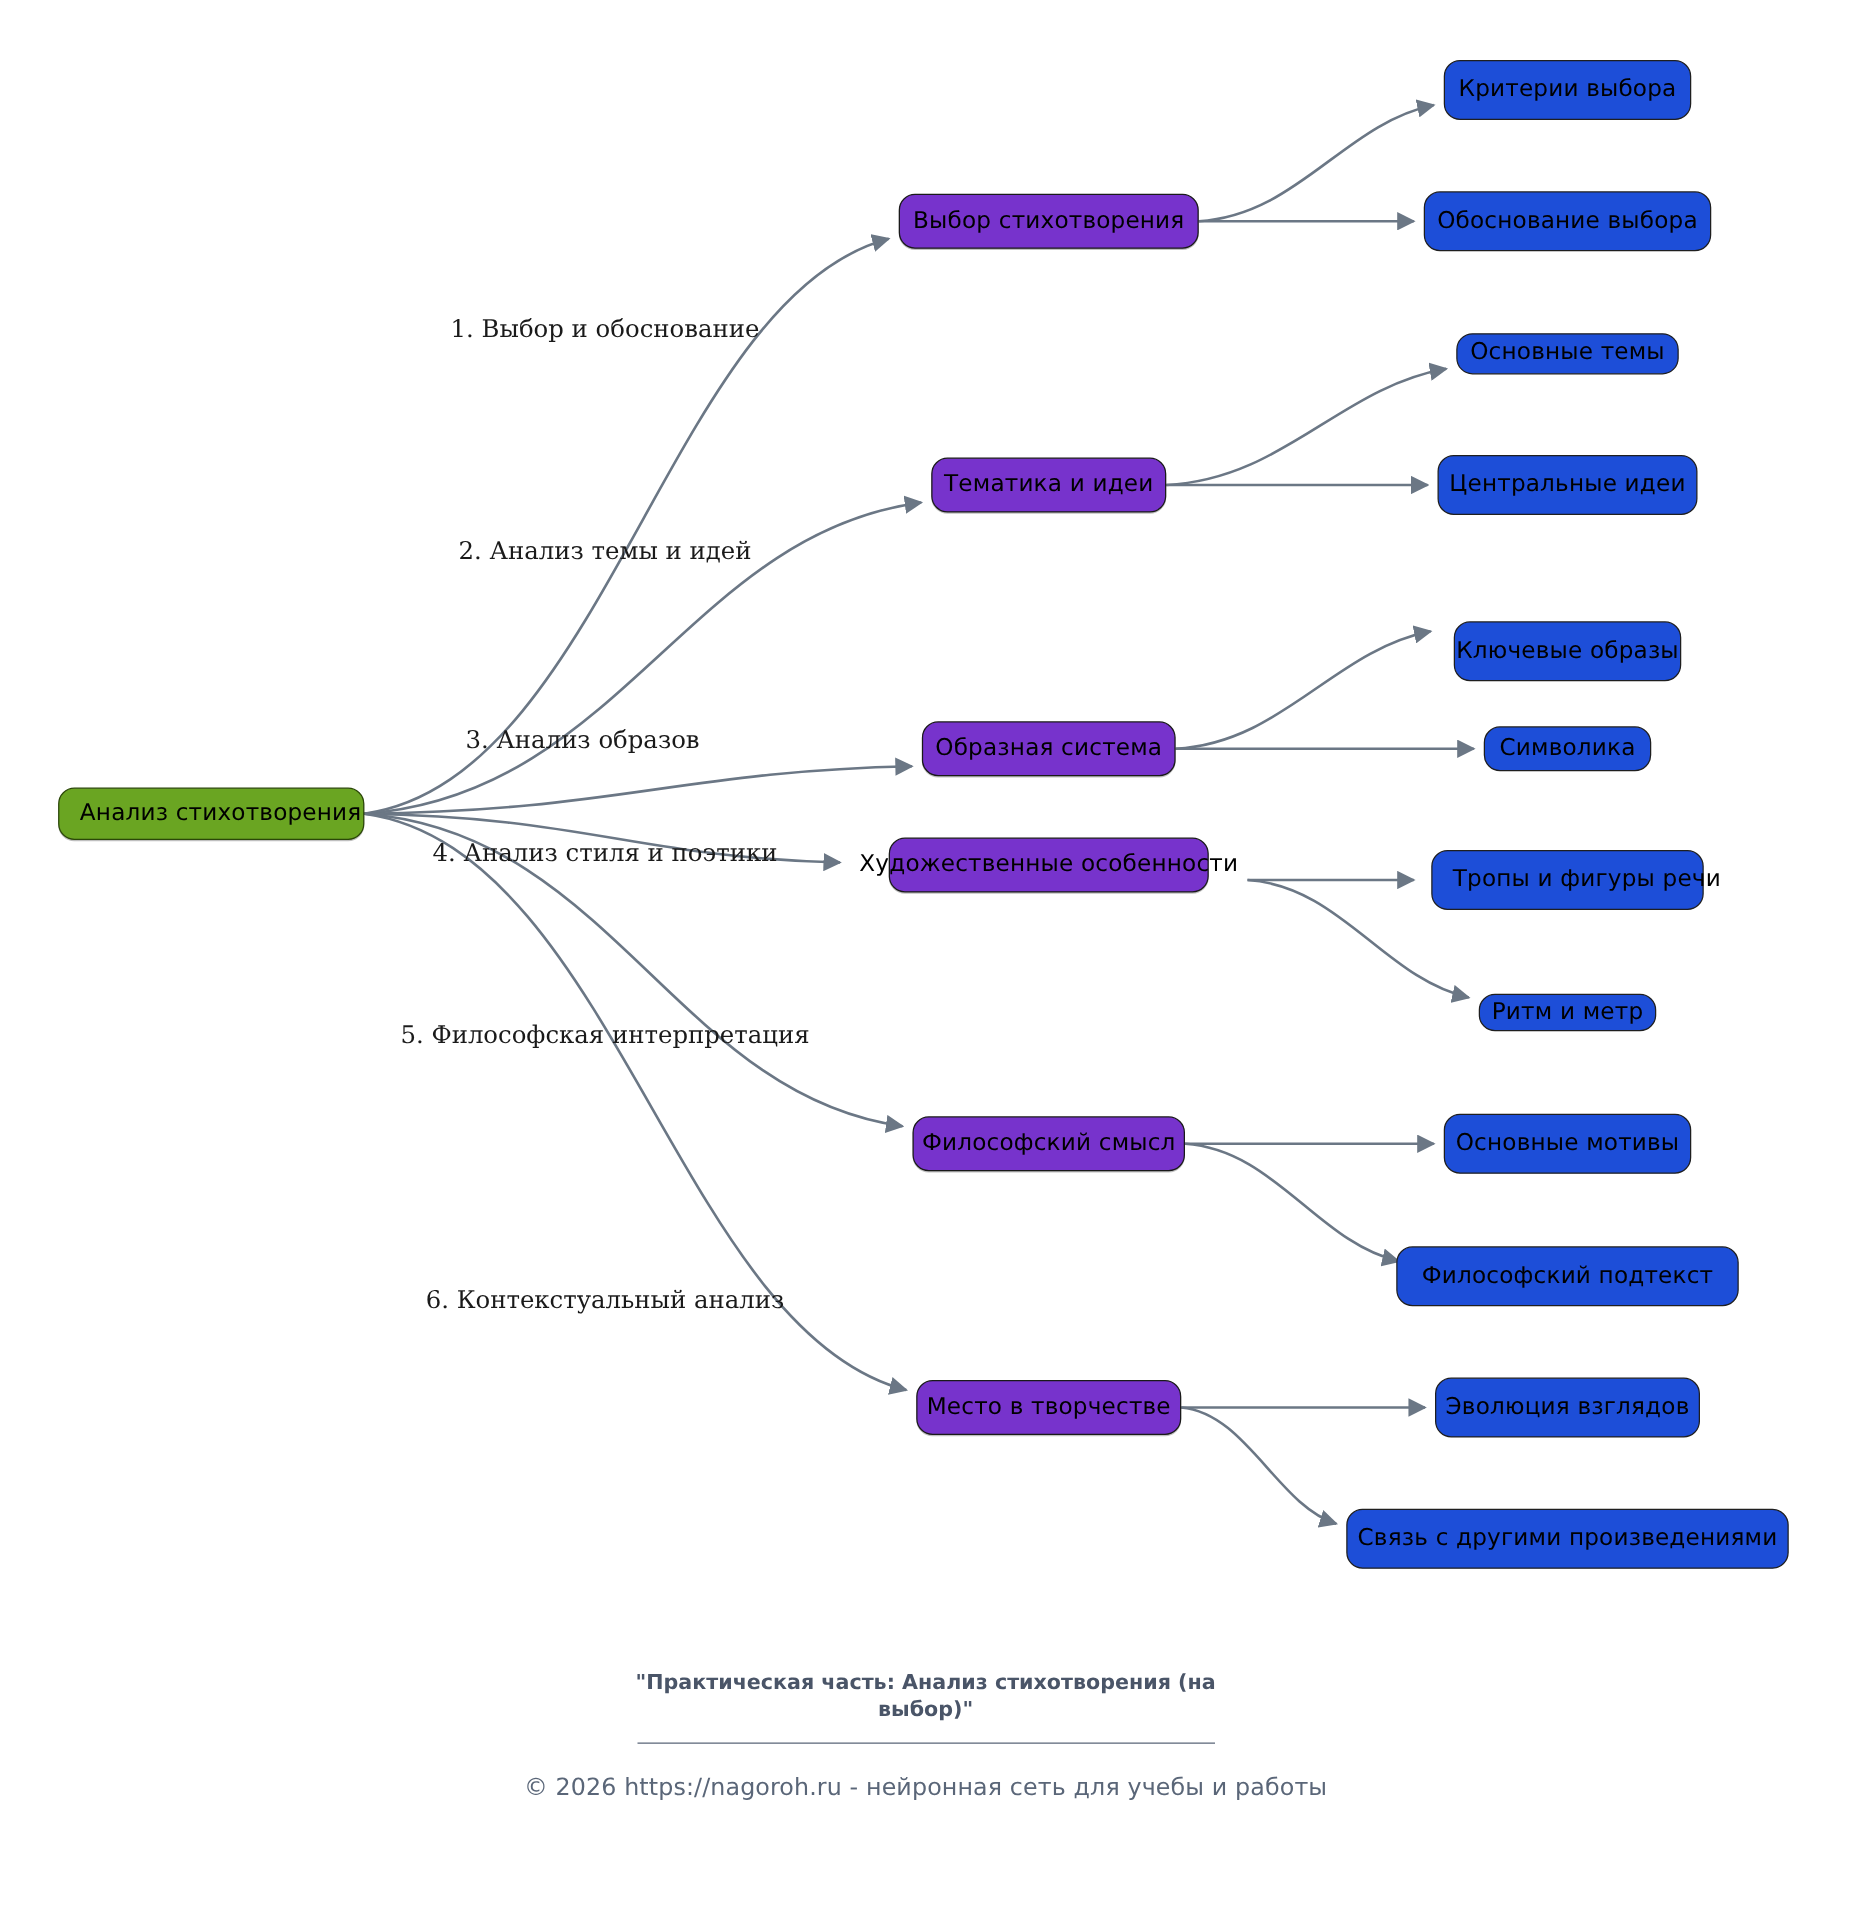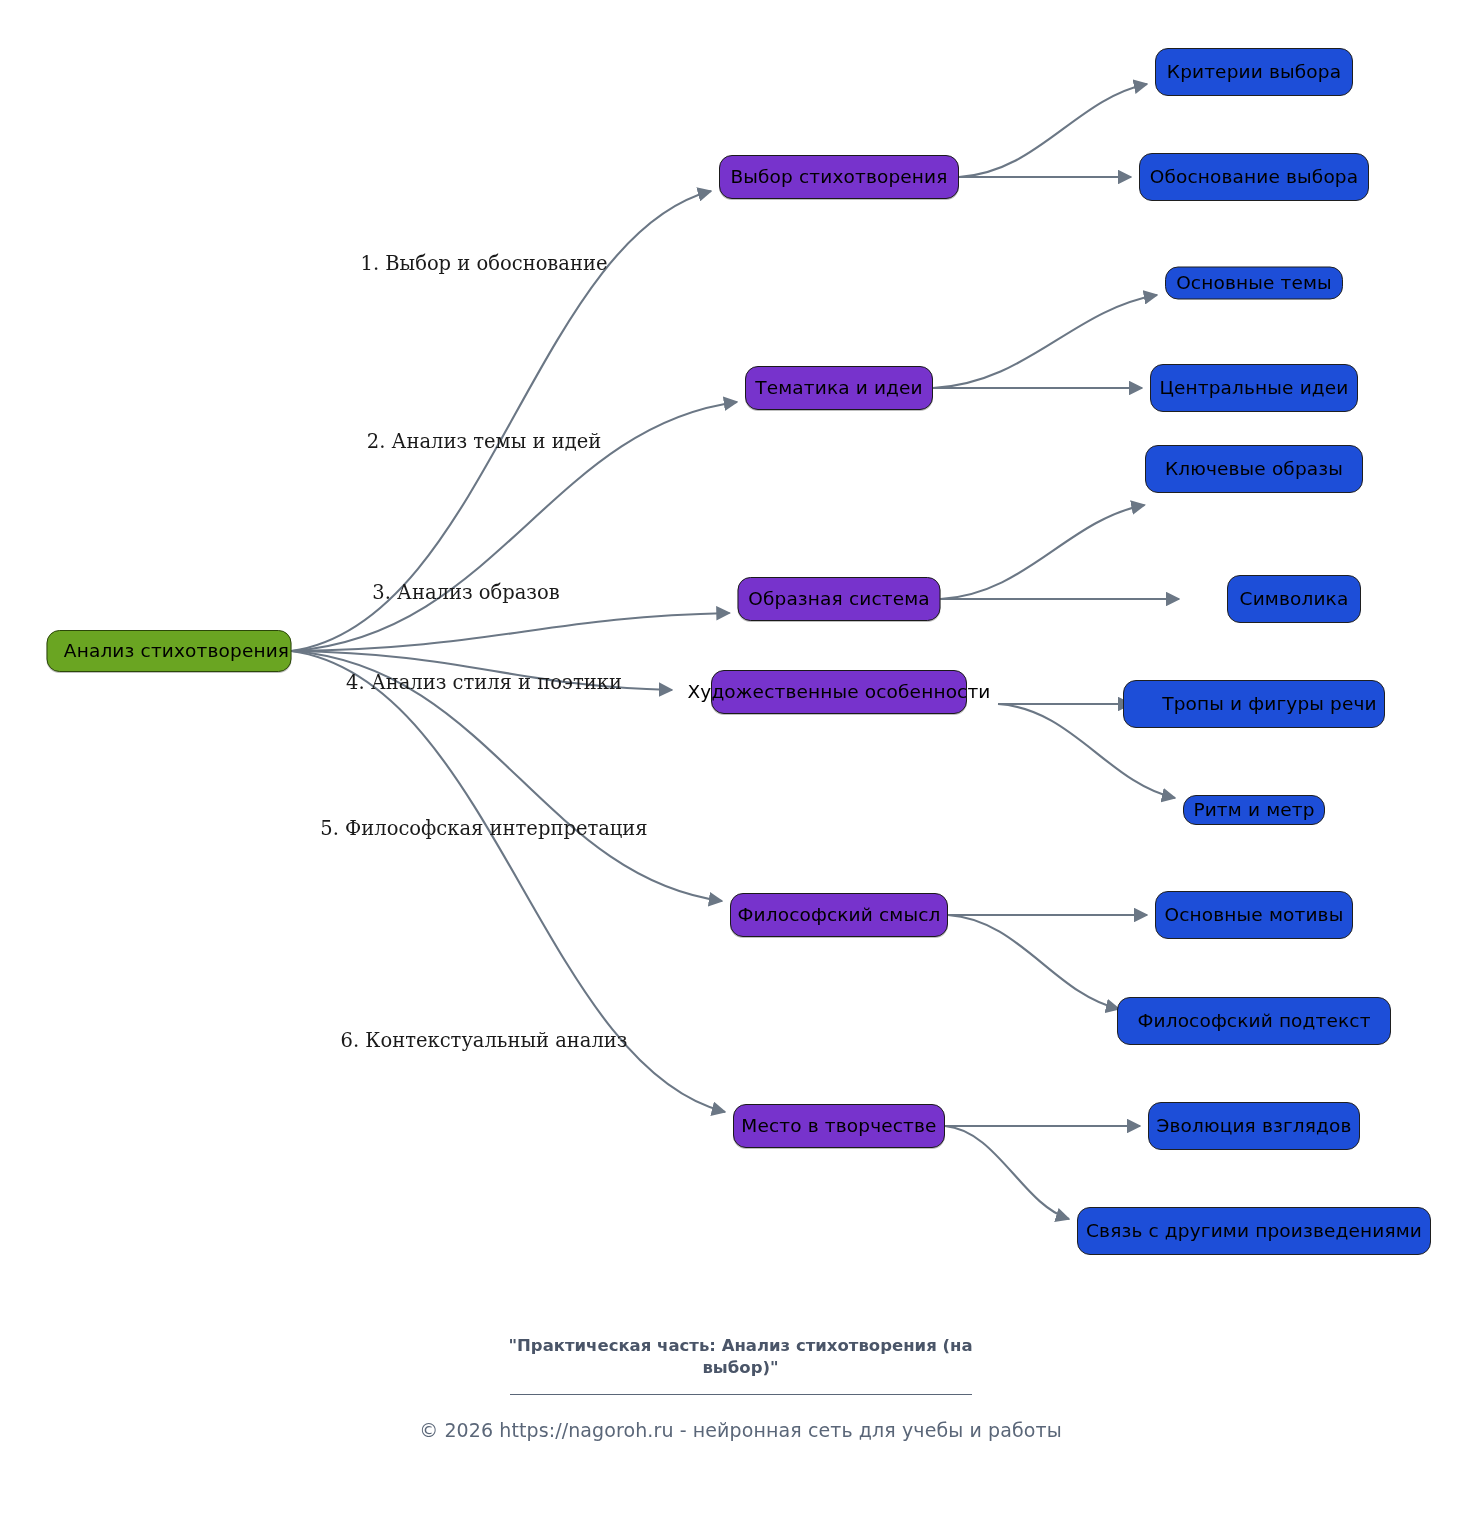--- a/index.html
+++ b/index.html
@@ -144,30 +144,30 @@
       </div>
       <div class="node leaf" style="left: 1254px; top: 283px; width: 178px; height: 33px;">
         <span>Основные темы</span>
       </div>
       <div class="node leaf" style="left: 1254px; top: 388px; width: 208px; height: 48px;">
         <span>Центральные идеи</span>
       </div>
       <div class="node branch" style="left: 839px; top: 599px; width: 203px; height: 44px;">
         <span>Образная система</span>
       </div>
-      <div class="node leaf" style="left: 1254px; top: 469px; width: 218px; height: 48px;">
+      <div class="node leaf" style="left: 1254px; top: 521px; width: 182px; height: 48px;">
         <span>Ключевые образы</span>
       </div>
-      <div class="node leaf" style="left: 1254px; top: 599px; width: 134px; height: 48px; margin-left: 40px;">
+      <div class="node leaf" style="left: 1254px; top: 599px; width: 134px; height: 36px;">
         <span>Символика</span>
       </div>
       <div class="node branch" style="left: 839px; top: 692px; width: 256px; height: 44px;">
         <span>Художественные особенности</span>
       </div>
-      <div class="node leaf" style="left: 1254px; top: 704px; width: 262px; height: 48px; padding-left: 31px;">
+      <div class="node leaf" style="left: 1254px; top: 704px; width: 218px; height: 48px; padding-left: 31px;">
         <span>Тропы и фигуры речи</span>
       </div>
       <div class="node leaf" style="left: 1254px; top: 810px; width: 142px; height: 30px;">
         <span>Ритм и метр</span>
       </div>
       <div class="node branch" style="left: 839px; top: 915px; width: 218px; height: 44px;">
         <span>Философский смысл</span>
       </div>
       <div class="node leaf" style="left: 1254px; top: 915px; width: 198px; height: 48px;">
         <span>Основные мотивы</span>

